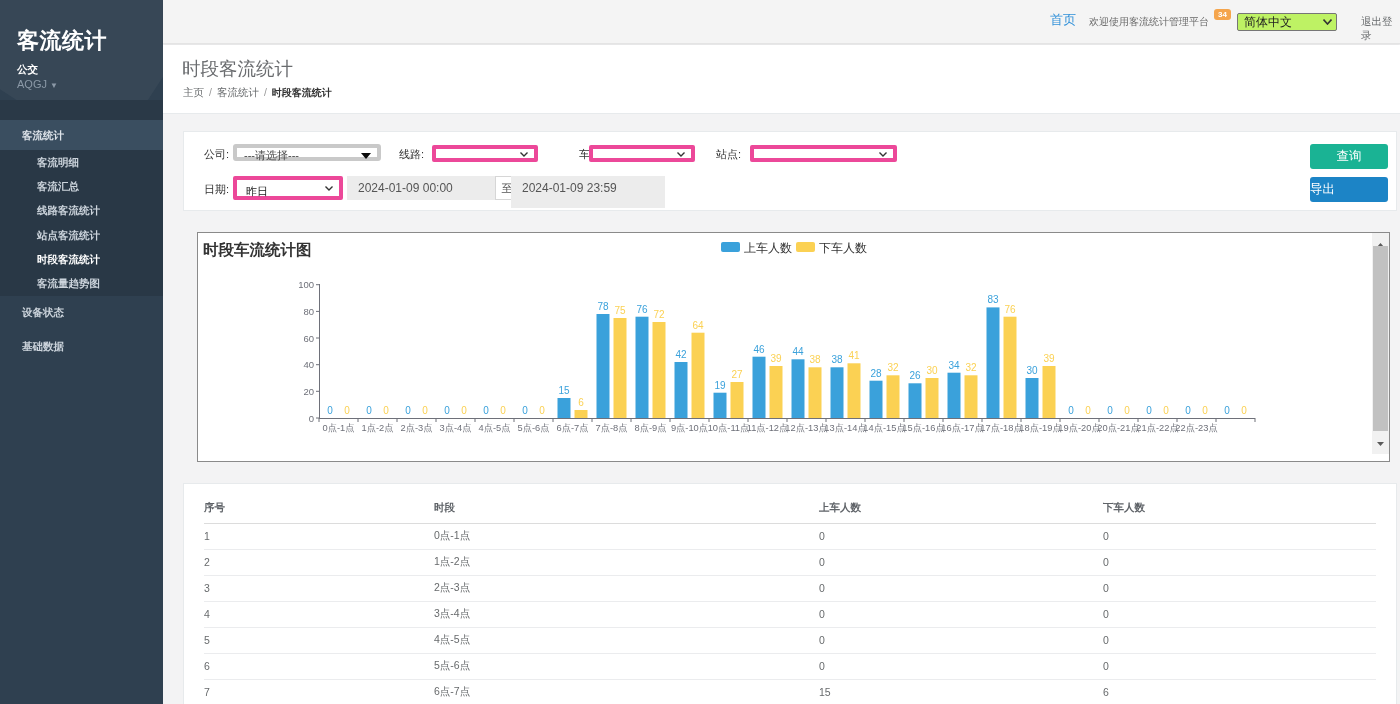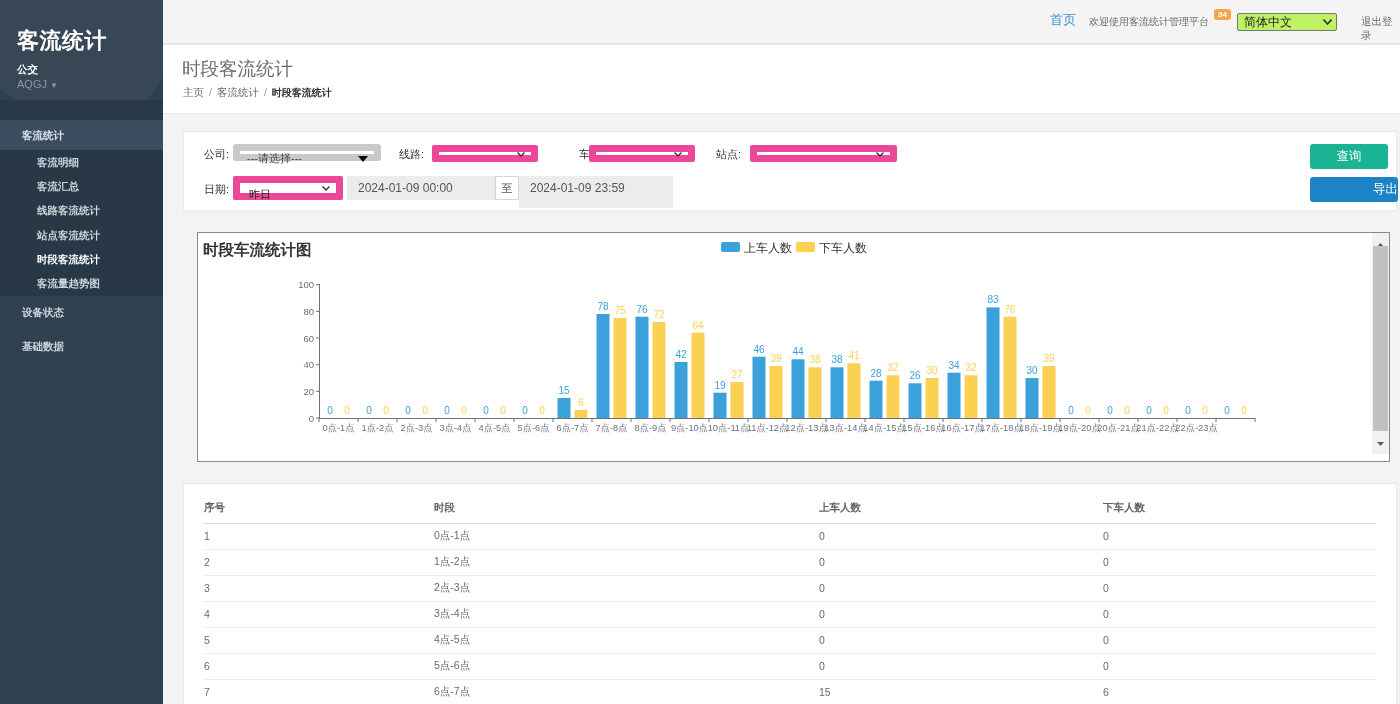--- a/index.html
+++ b/index.html
@@ -25,24 +25,24 @@
 #logout { position:absolute; left:1190px; top:15px; font-size:10.5px; color:#676a6c;margin-left:8px; }
 
 #heading { position:absolute; left:163px; top:45px; width:1237px; height:69px; background:#fff; border-bottom:1px solid #e7eaec; }
 #heading h2 { position:absolute; left:19px; top:11px; font-size:18.5px; font-weight:normal; color:#6a6c6f; }
 #crumb { position:absolute; left:20px; top:41px; font-size:10.5px; color:#676a6c; }
 #crumb .sep { color:#999; margin:0 5px; }
 #crumb b { color:#333; font-size:10px; }
 
 #fcard { position:absolute; left:183px; top:131px; width:1214px; height:80px; background:#fff; border:1px solid #e7eaec; }
 #fcard .lbl { position:absolute; font-size:11px; color:#333; }
-.sel { position:absolute; background:#fff; border:7px solid #ec4899; border-radius:2px; }
+.sel { position:absolute; background:#fff; border:4px solid #ec4899; border-radius:2px; }
 .gin { position:absolute; background:#ececec; font-size:12px; color:#555; text-align:left; padding-left:11px; line-height:24px; }
 #btnq { position:absolute; left:1126px; top:12px; width:78px; height:25px; background:#1ab394; border-radius:3px; color:#fff; font-size:12.5px; text-align:center; line-height:25px; }
-#btne { position:absolute; left:1126px; top:45px; width:88px; height:25px; background:#1c84c6; border-radius:3px; color:#fff; font-size:12.5px; text-align:right; line-height:25px; }
+#btne { position:absolute; left:1126px; top:45px; width:78px; height:25px; background:#1c84c6; border-radius:3px; color:#fff; font-size:12.5px; text-align:left; line-height:25px; }
 
 #ccard { position:absolute; left:197px; top:232px; width:1193px; height:230px; background:#fff; border:1px solid #8a8a8a; }
 #ctitle { position:absolute; left:5px; top:7px; font-size:15.5px; font-weight:bold; color:#333; }
 #sbar { position:absolute; left:1174px; top:0; width:17px; height:221px; background:#f1f1f1; }
 #sbar .thumb { position:absolute; left:1px; top:13px; width:15px; height:185px; background:#c1c1c1; }
 #sbar .arr { position:absolute; left:0; width:17px; height:17px; text-align:center; }
 
 #tcard { position:absolute; left:183px; top:483px; width:1214px; height:221px; background:#fff; border:1px solid #e7eaec; border-bottom:none; padding:10px 20px 0 20px; }
 #tcard table { width:100%; border-collapse:collapse; table-layout:fixed; font-size:10.5px; color:#676a6c; }
 #tcard th { text-align:left; font-weight:bold; color:#5f6368; height:29px; border-bottom:1px solid #dcdcdc; font-size:10.5px; }
@@ -100,21 +100,21 @@
       <svg width="8" height="5" viewBox="0 0 8 5" style="position:absolute;right:6px;top:50%;margin-top:-2px">
         <path d="M0.5 0.5 L4 4 L7.5 0.5" stroke="#333" stroke-width="1.4" fill="none"></path>
       </svg>
     </div>
   <div class="lbl" style="left:20px;top:50px">日期:</div>
   <div class="sel" style="left:49px;top:44px;width:110px;height:24px;font-size:11px;color:#222;line-height:22px;padding-left:9px">昨日<svg width="8" height="5" viewBox="0 0 8 5" style="position:absolute;right:6px;top:50%;margin-top:-2px">
         <path d="M0.5 0.5 L4 4 L7.5 0.5" stroke="#333" stroke-width="1.4" fill="none"></path>
       </svg></div>
   <div class="gin" style="left:163px;top:44px;width:148px;height:24px">2024-01-09 00:00</div>
   <div style="position:absolute;left:311px;top:44px;width:24px;height:24px;border:1px solid #d6d6d6;background:#fff;font-size:11px;color:#555;text-align:center;line-height:22px;box-sizing:border-box">至</div>
-  <div class="gin" style="left:335px;top:44px;width:154px;height:32px">2024-01-09 23:59</div>
+  <div class="gin" style="left:327px;top:44px;width:154px;height:32px">2024-01-09 23:59</div>
   <div id="btnq">查询</div>
   <div id="btne">导出</div>
 </div>
 <div id="ccard">
   <div id="ctitle">时段车流统计图</div>
   <svg width="1174" height="228" style="position:absolute;left:0;top:0">
 <rect x="523" y="9" width="19" height="10" rx="2" fill="#3aa1db"></rect>
 <text x="546" y="18.5" font-size="12" fill="#333">上车人数</text>
 <rect x="598" y="9" width="19" height="10" rx="2" fill="#fbd153"></rect>
 <text x="621" y="18.5" font-size="12" fill="#333">下车人数</text>

